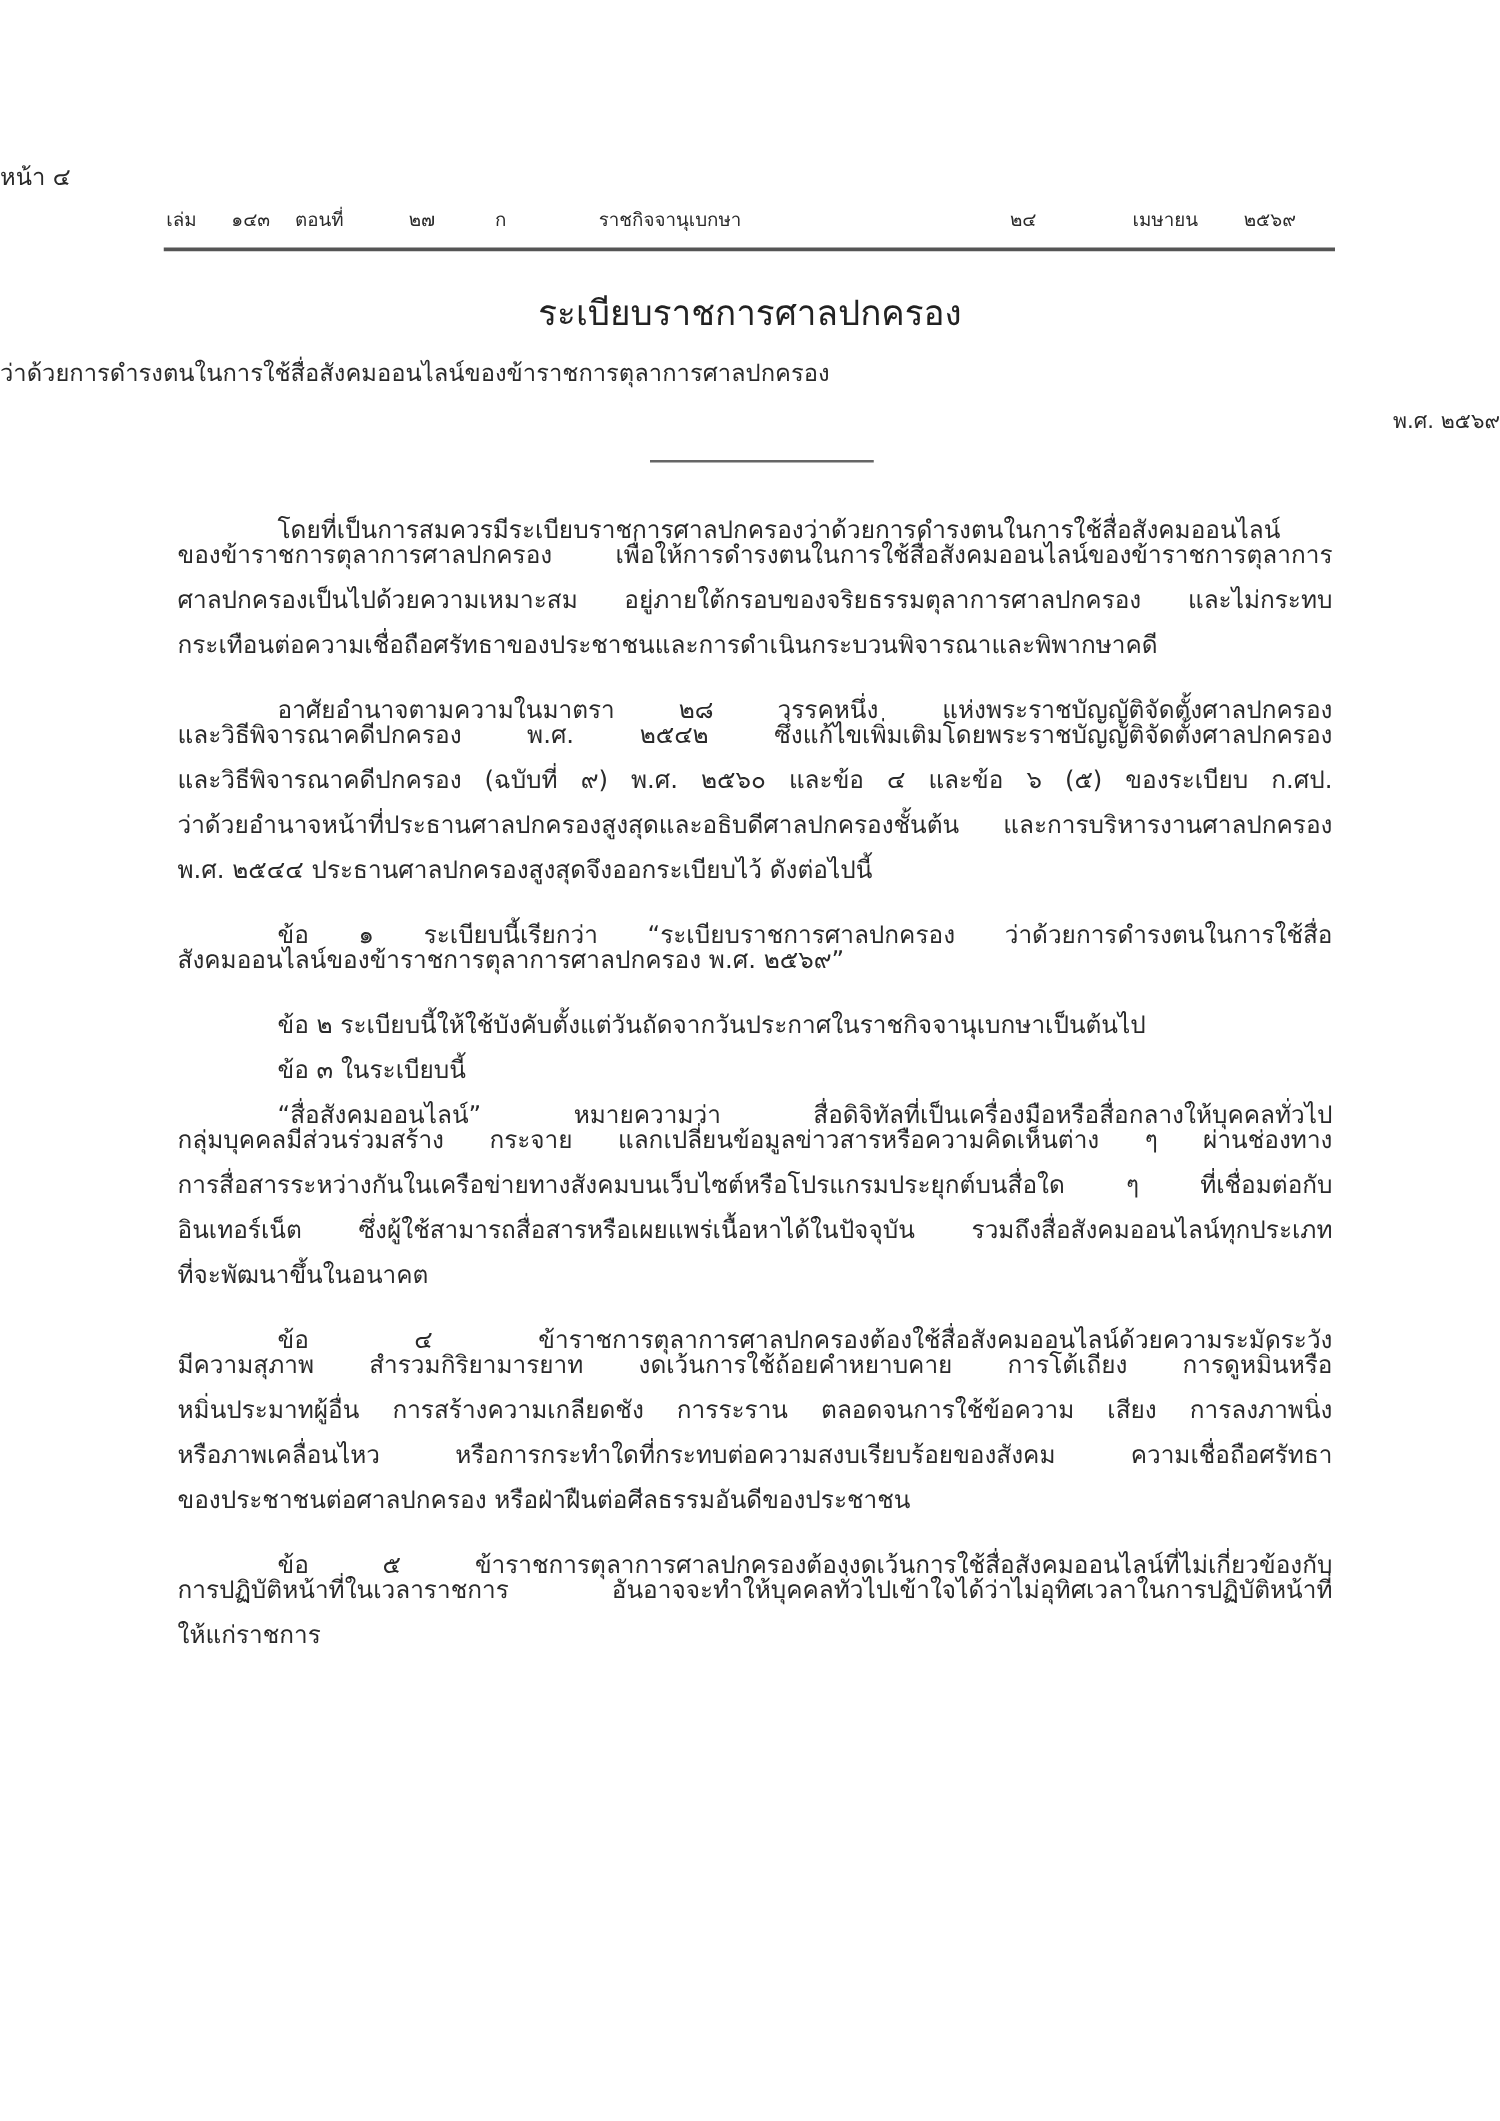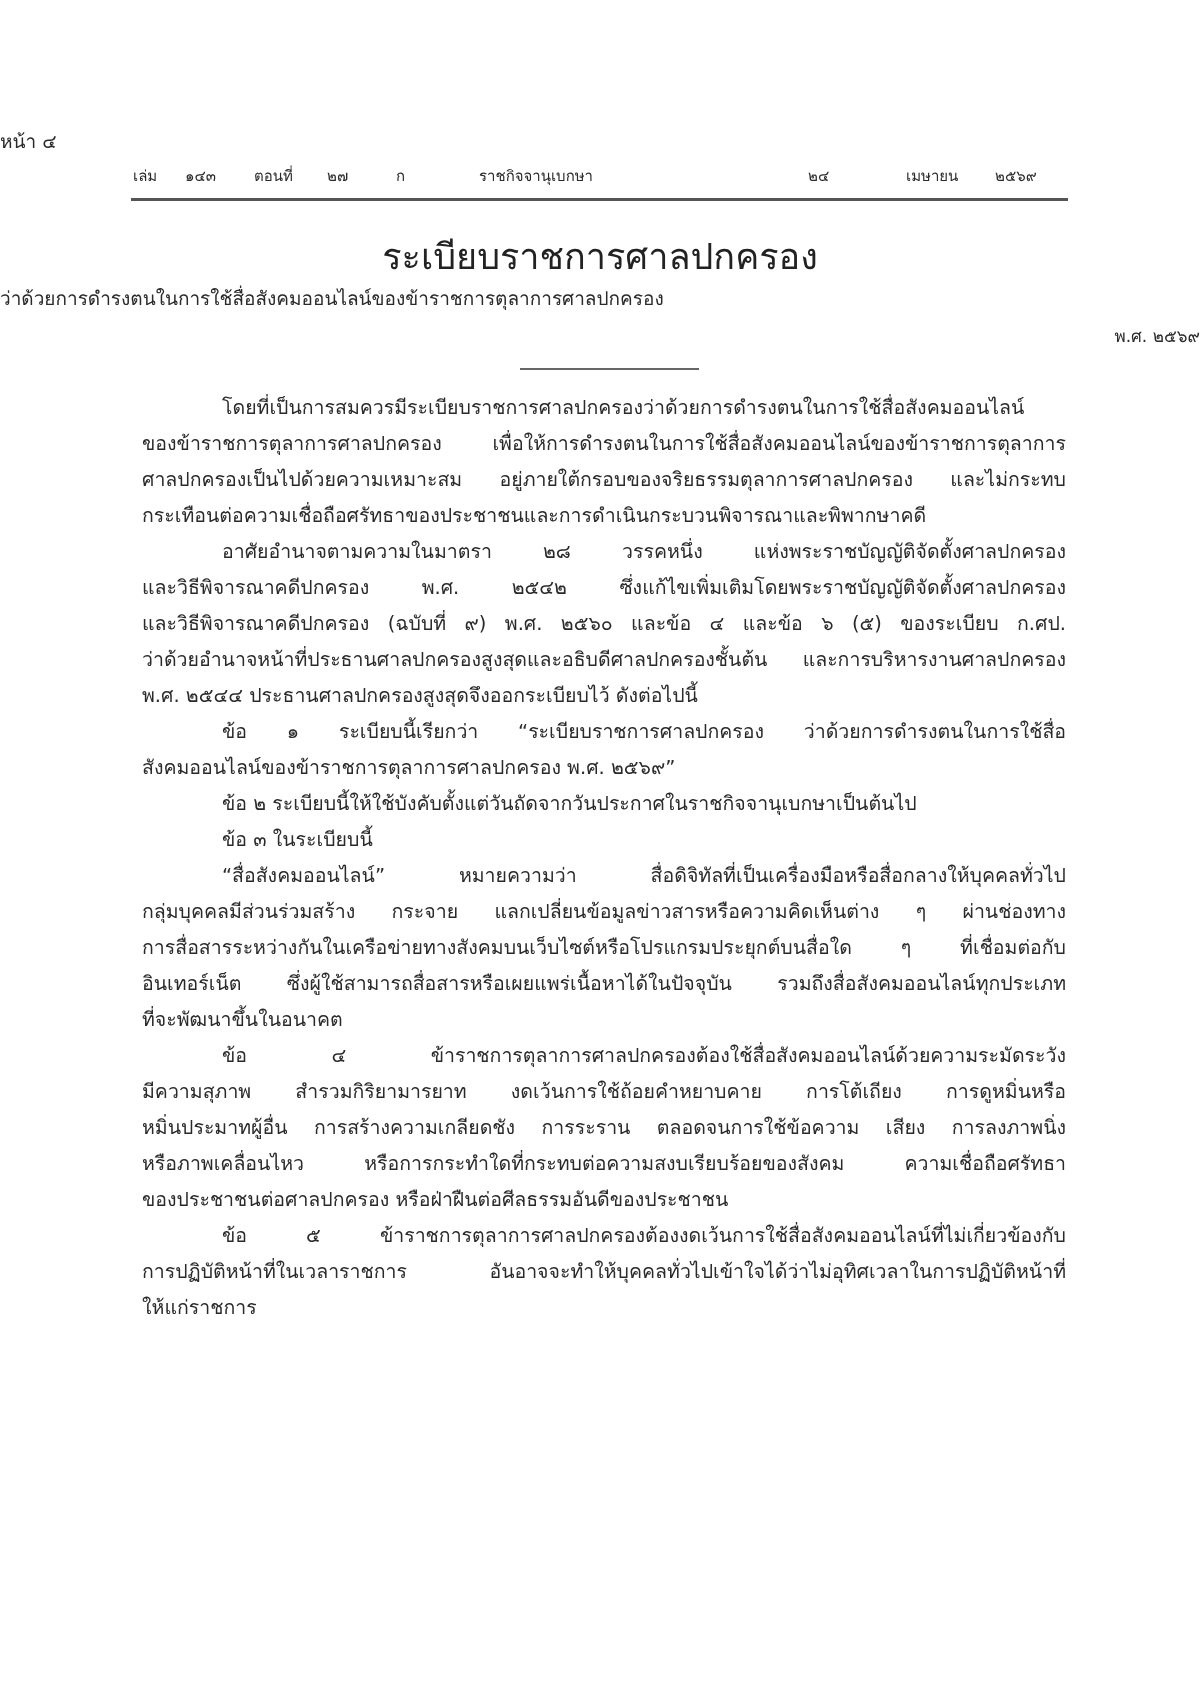--- a/index.html
+++ b/index.html
@@ -5,37 +5,37 @@
     html, body { margin: 0; padding: 0; background: #ffffff; }
     body {
       width: 1200px; height: 1697px; position: relative; overflow: hidden;
       font-family: "DejaVu Sans", "Liberation Sans", sans-serif;
       color: #2a2a2a;
     }
     .abs { position: absolute; white-space: nowrap; }
     .page-num { top: 126px; left: 0; width: 1200px; text-align: left; font-size: 19px; }
     .hdr { top: 164px; font-size: 15px; }
     .rule-top { position: absolute; left: 131px; top: 198px; width: 937px; height: 3px; background: #555; }
-    .title { top: 228px; left: 0; width: 1200px; text-align: center; font-size: 36px; color: #222; }
+    .title { top: 228px; left: 0; width: 1200px; text-align: center; font-size: 28px; color: #222; }
     .subtitle { top: 283px; left: 0; width: 1200px; text-align: left; font-size: 19px; }
     .year { top: 322px; left: 0; width: 1200px; text-align: right; font-size: 17px; }
     .rule-short { position: absolute; left: 520px; top: 368px; width: 179px; height: 2px; background: #666; }
     .line { position: absolute; left: 142px; width: 924px; font-size: 19.5px; white-space: nowrap; line-height: 26px; }
     .line.j { text-align: justify; text-align-last: justify; }
-    .line.ind { left: 222px; width: 844px; }
+    .line.ind { left: 222px; width: 844px; margin-top: 16px; }
   </style>
 </head>
 <body>
 
 <div class="abs page-num">หน้า ๔</div>
 
 <div>
   <span class="abs hdr" style="left:133px">เล่ม</span>
   <span class="abs hdr" style="left:185px">๑๔๓</span>
-  <span class="abs hdr" style="left:254px">ตอนที่</span>
+  <span class="abs hdr" style="left:236px">ตอนที่</span>
   <span class="abs hdr" style="left:327px">๒๗</span>
   <span class="abs hdr" style="left:396px">ก</span>
   <span class="abs hdr" style="left:479px">ราชกิจจานุเบกษา</span>
   <span class="abs hdr" style="left:808px">๒๔</span>
   <span class="abs hdr" style="left:906px">เมษายน</span>
   <span class="abs hdr" style="left:995px">๒๕๖๙</span>
 </div>
 <div class="rule-top"></div>
 
 <div class="abs title">ระเบียบราชการศาลปกครอง</div>

